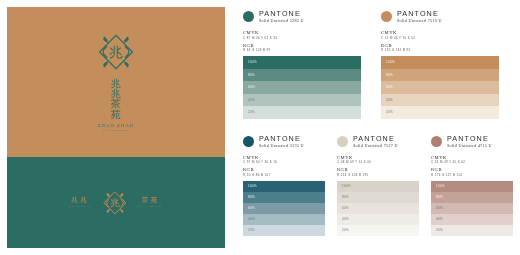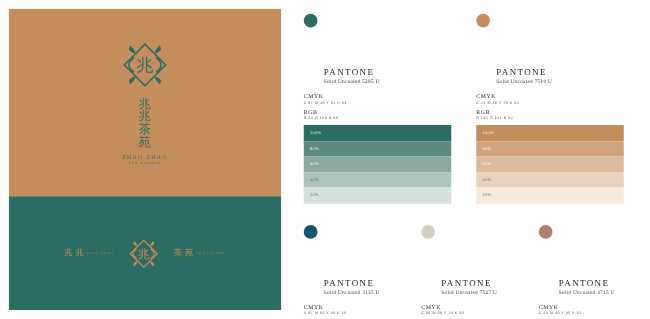--- a/index.html
+++ b/index.html
@@ -36,43 +36,42 @@
   }
   .poster-cn span{display:block;letter-spacing:.5px;}
   .poster-en{
     margin-top:3px;text-align:center;line-height:1.25;
     font-family:"Liberation Serif", serif;
   }
   .poster-en .l1{font-size:4.6px;letter-spacing:1.1px;display:block;}
   .poster-en .l2{font-size:2.8px;letter-spacing:.9px;display:block;margin-top:1px;}
 
   .lockup{display:flex;align-items:center;gap:9px;}
-  .lockup-side{display:flex;flex-direction:row;align-items:center;line-height:1.05;}
+  .lockup-side{display:flex;flex-direction:column;align-items:center;line-height:1.05;}
   .lockup-cn{font-family:"DejaVu Serif", serif;font-size:6.5px;letter-spacing:2.5px;}
   .lockup-en{font-size:2.5px;letter-spacing:.8px;margin-top:2px;}
 
   
   .palette{position:absolute;left:243px;top:10px;width:270px;height:238px;}
   .row{display:flex;}
   .row.r1{gap:20px;}
   .row.r2{gap:12px;margin-top:16px;}
 
   .swatch-card{position:relative;}
   .card-w-lg{width:118px;}
   .card-w-sm{width:82px;}
 
   .card-head{display:flex;align-items:flex-start;gap:5px;}
   .dot{
     width:11px;height:11px;border-radius:50%;flex:0 0 auto;margin-top:1px;
   }
   .head-text{line-height:1.15;}
   .brandline{
     font-size:7.2px;letter-spacing:1.1px;color:#2b2b2b;
-    font-family:Liberation Serif, serif;
-    margin-top:44px;
+    font-family:Liberation Sans, sans-serif;
   }
   .codeline{
     font-size:4.2px;letter-spacing:.25px;color:#3a3a3a;margin-top:1px;
     font-family:"Liberation Serif", serif;
   }
 
   .specs{margin-top:6px;}
   .spec-block{margin-bottom:3px;}
   .spec-label{
     font-size:4.6px;letter-spacing:.5px;color:#2b2b2b;

